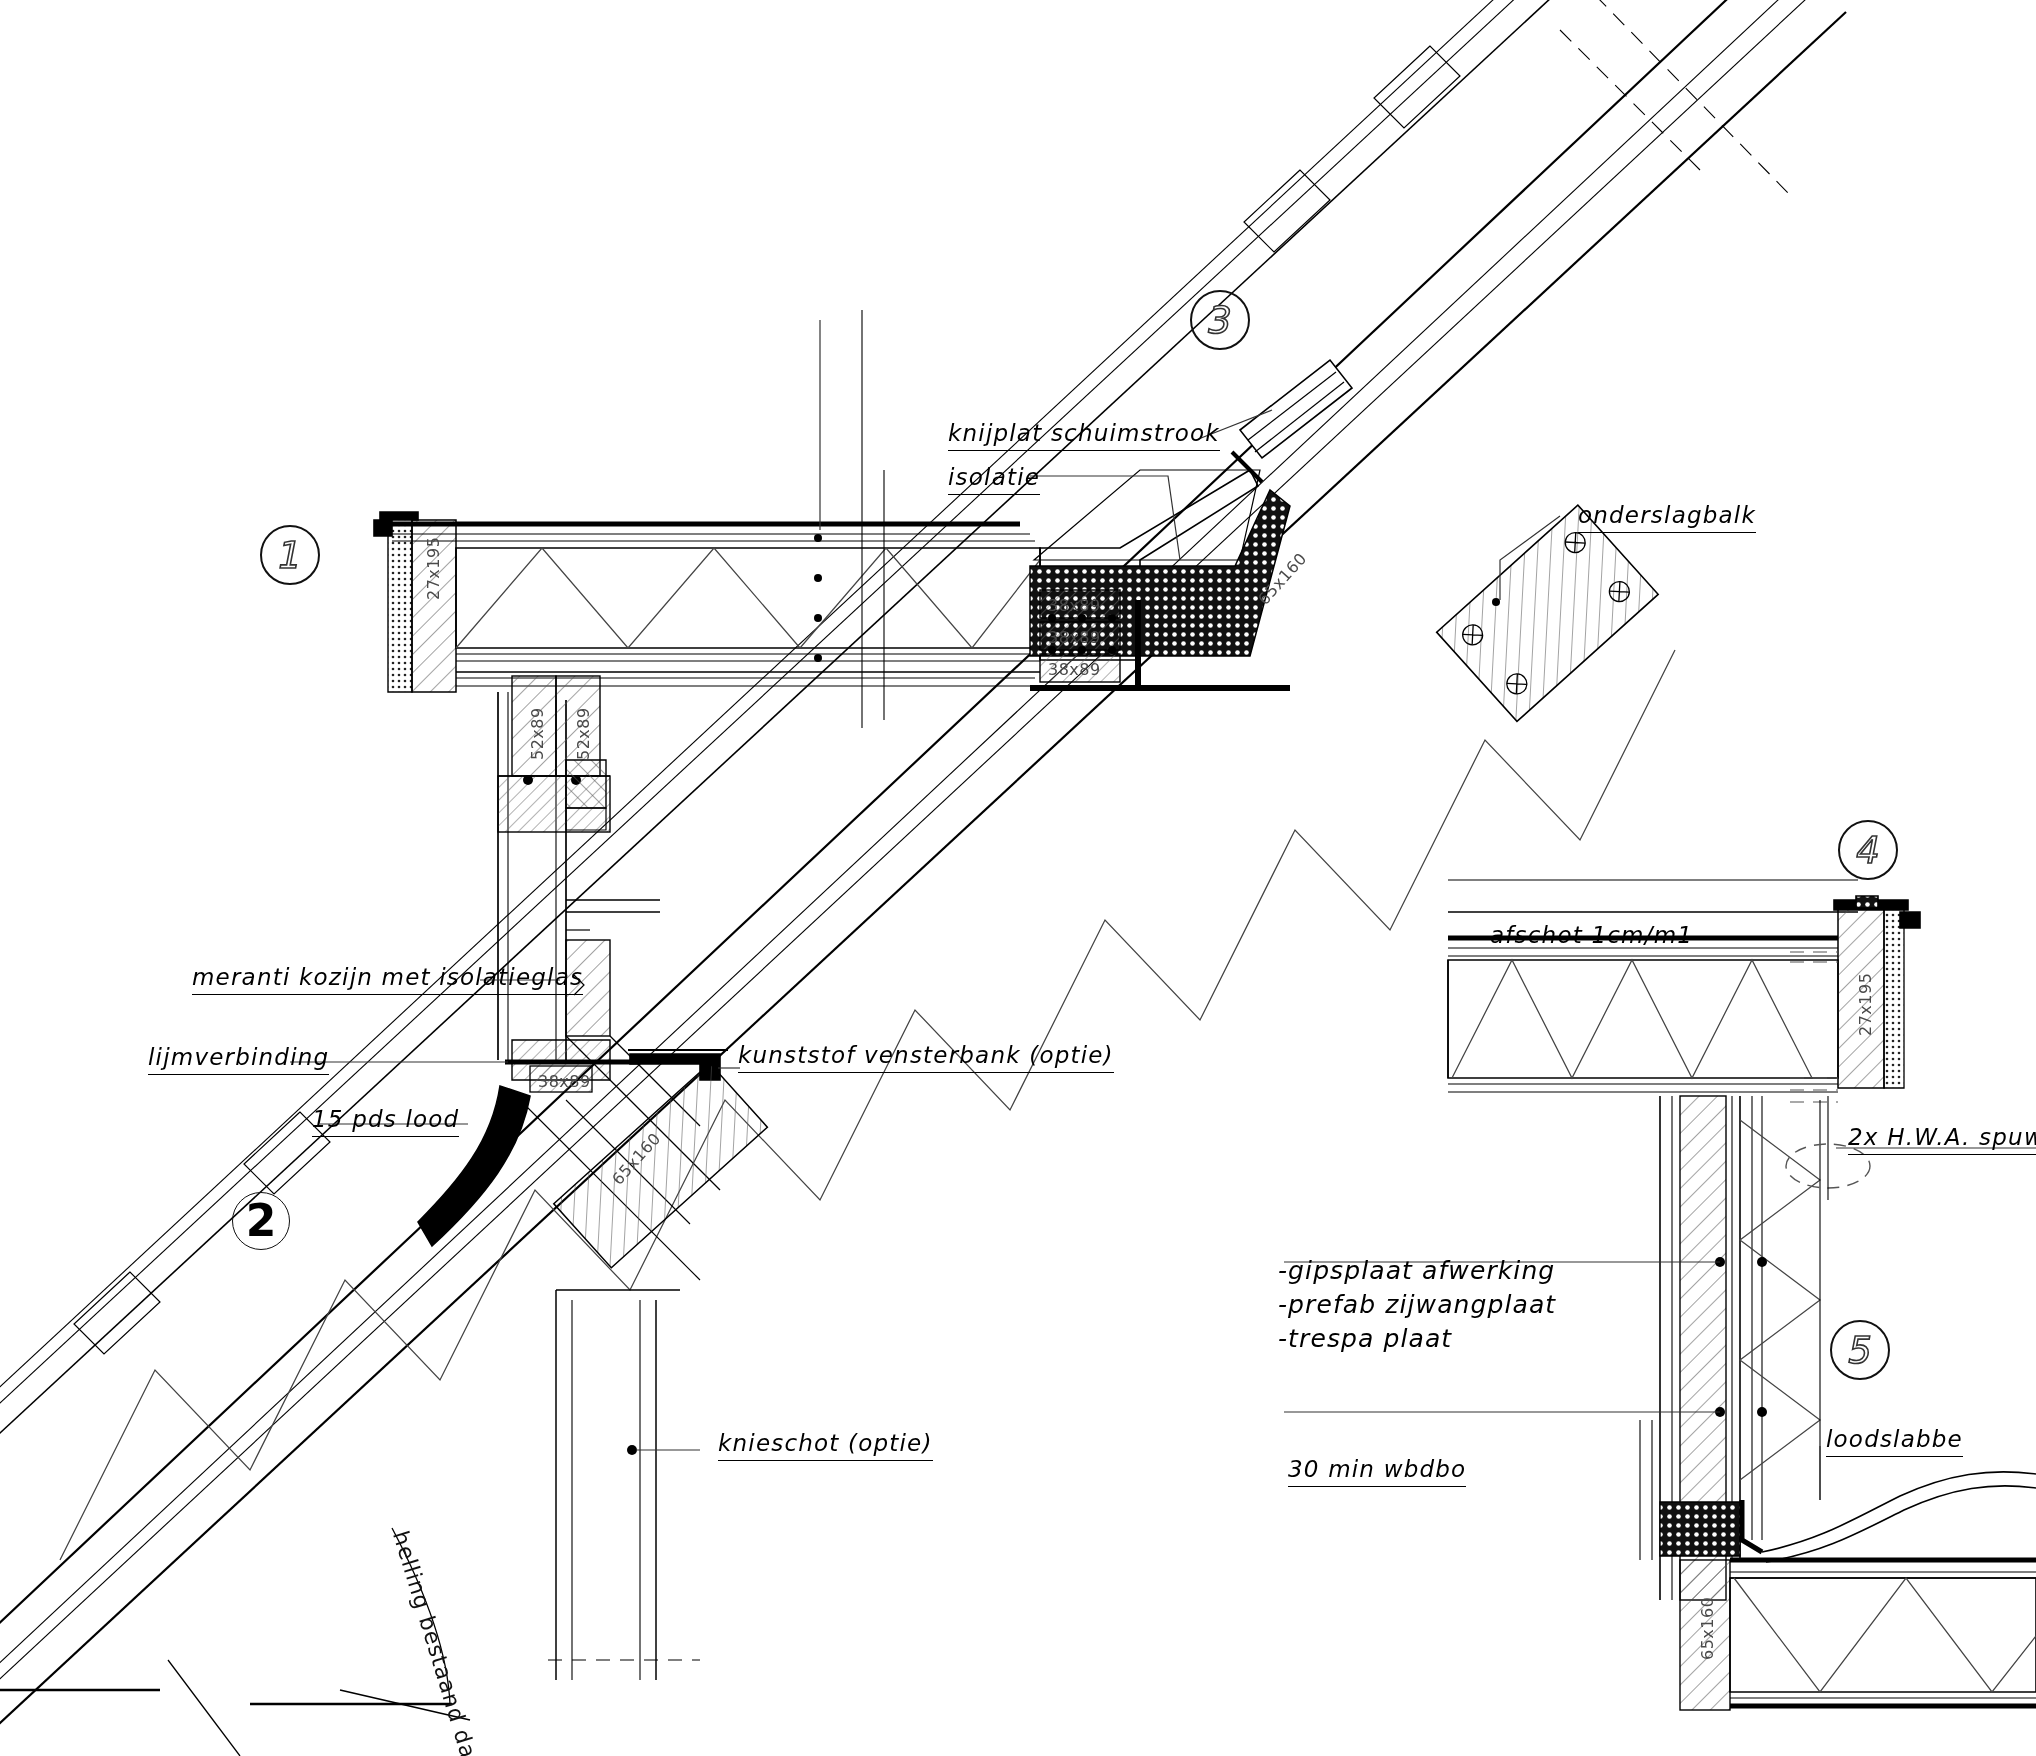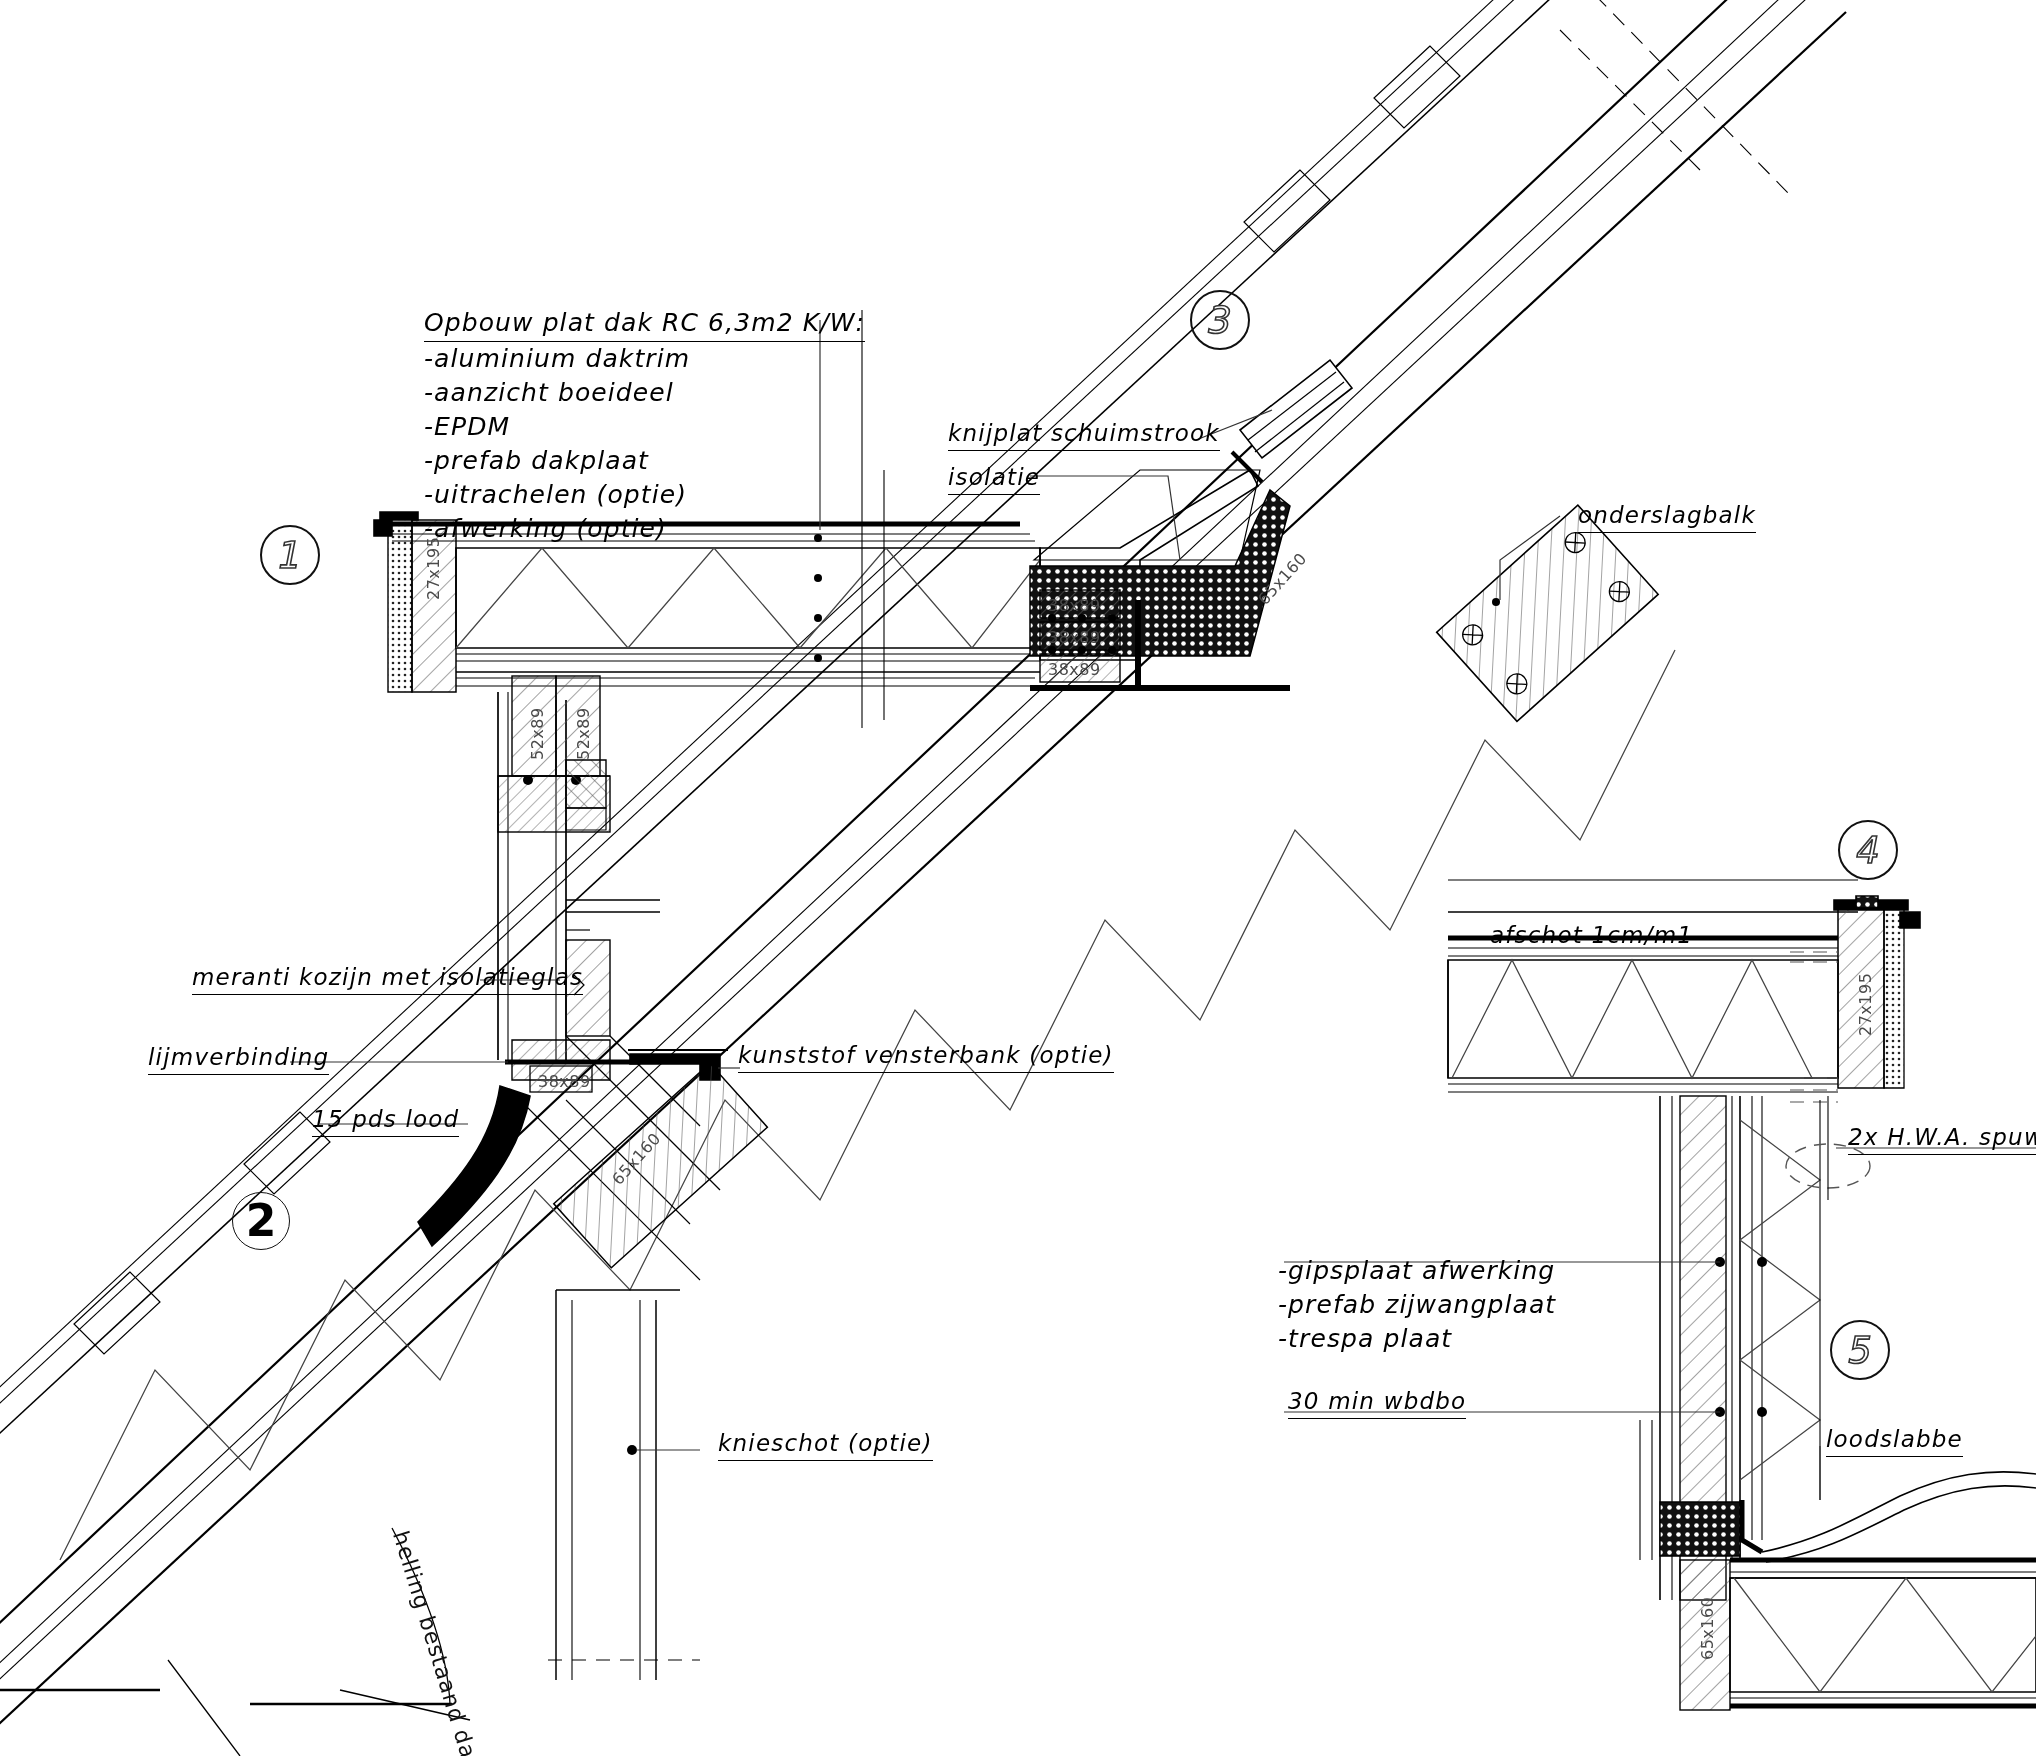--- a/index.html
+++ b/index.html
@@ -323,47 +323,38 @@
 <div class="mk" style="left:1190px;top:290px;">
   <span>3</span>
 </div>
 <div class="mk" style="left:1838px;top:820px;">
   <span>4</span>
 </div>
 <div class="mk" style="left:1830px;top:1320px;">
   <span>5</span>
 </div>
 
-<div class="blk" style="left:424px;top:306px;">
-  <div class="hd">Opbouw plat dak RC 6,3m2 K/W:</div>
-  <div>-aluminium daktrim</div>
-  <div>-aanzicht boeideel</div>
-  <div>-EPDM</div>
-  <div>-prefab dakplaat</div>
-  <div>-uitrachelen (optie)</div>
-  <div>-afwerking (optie)</div>
-</div>
 
 <div class="blk" style="left:1278px;top:1254px;">
   <div>-gipsplaat afwerking</div>
   <div>-prefab zijwangplaat</div>
   <div>-trespa plaat</div>
 </div>
 
 <div class="lbl u" style="left:948px;top:418px;">knijplat schuimstrook</div>
 <div class="lbl u" style="left:948px;top:462px;">isolatie</div>
 <div class="lbl u" style="left:1578px;top:500px;">onderslagbalk</div>
 <div class="lbl u" style="left:148px;top:962px;margin-left:44px;">meranti kozijn met isolatieglas</div>
 <div class="lbl u" style="left:148px;top:1042px;">lijmverbinding</div>
 <div class="lbl u" style="left:738px;top:1040px;">kunststof vensterbank (optie)</div>
 <div class="lbl u" style="left:312px;top:1104px;">15 pds lood</div>
 <div class="lbl u" style="left:718px;top:1428px;">knieschot (optie)</div>
 <div class="lbl" style="left:1490px;top:908px;margin-top:12px;">afschot 1cm/m1</div>
 <div class="lbl u" style="left:1848px;top:1122px;">2x H.W.A. spuwer</div>
-<div class="lbl u" style="left:1288px;top:1386px;">30 min wbdbo</div>
+<div class="lbl u" style="left:1288px;top:1454px;">30 min wbdbo</div>
 <div class="lbl u" style="left:1826px;top:1424px;">loodslabbe</div>
 
 <div class="arcL" style="left:412px;top:1528px;transform:rotate(73deg);">
   <span>helling bestaand dak</span>
 </div>
 
 <div class="dim" style="left:424px;top:600px;transform:rotate(-90deg);transform-origin:left top;">27x195</div>
 <div class="dim" style="left:528px;top:760px;transform:rotate(-90deg);transform-origin:left top;">52x89</div>
 <div class="dim" style="left:574px;top:760px;transform:rotate(-90deg);transform-origin:left top;">52x89</div>
 <div class="dim" style="left:1048px;top:596px;">38x89</div>

